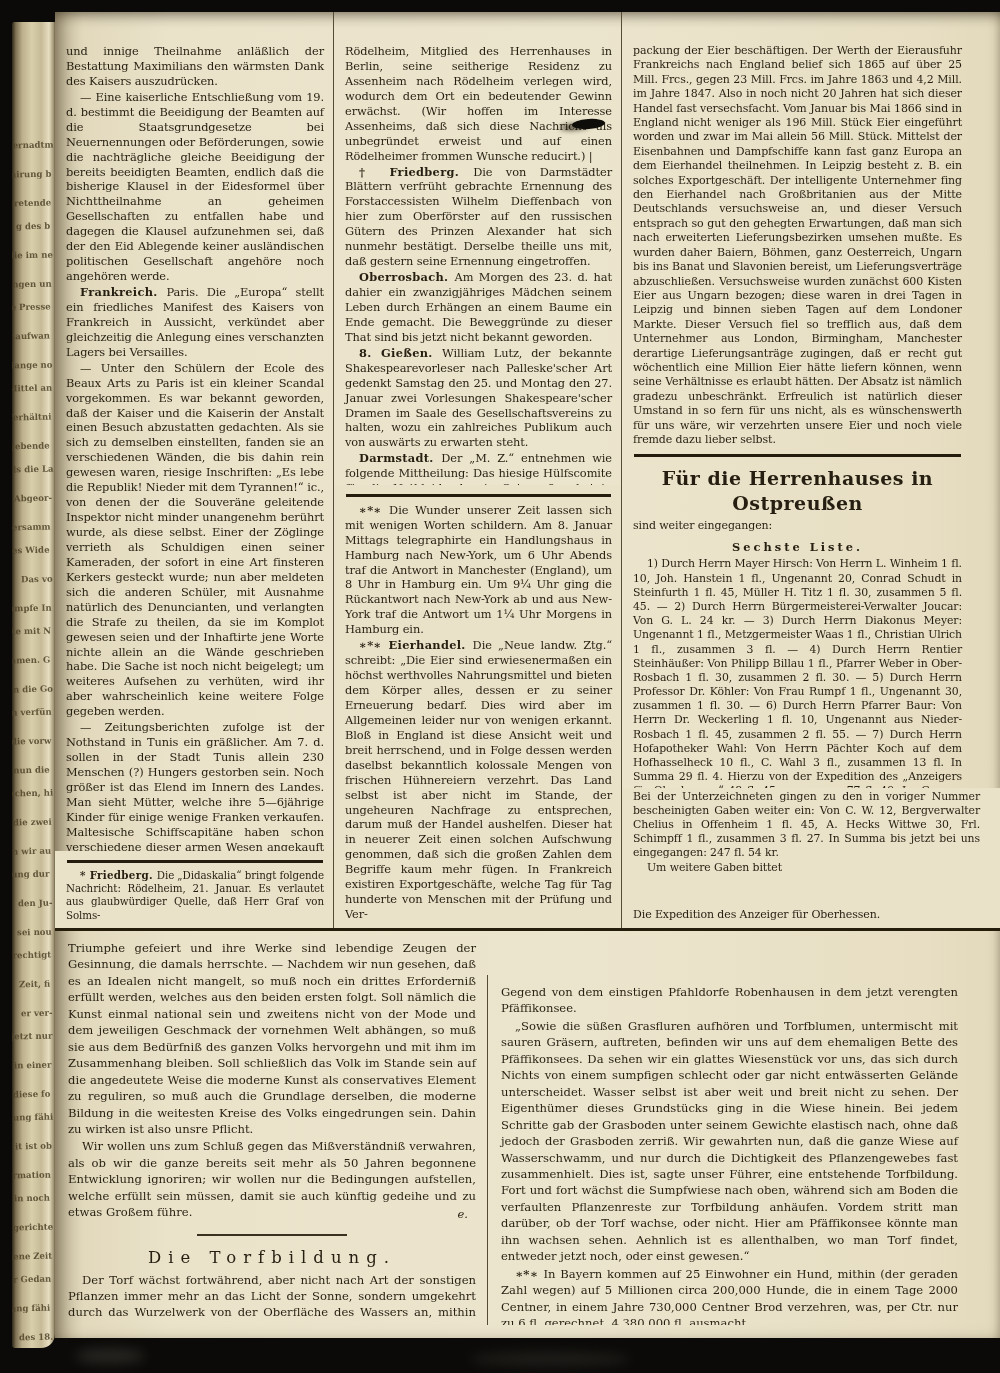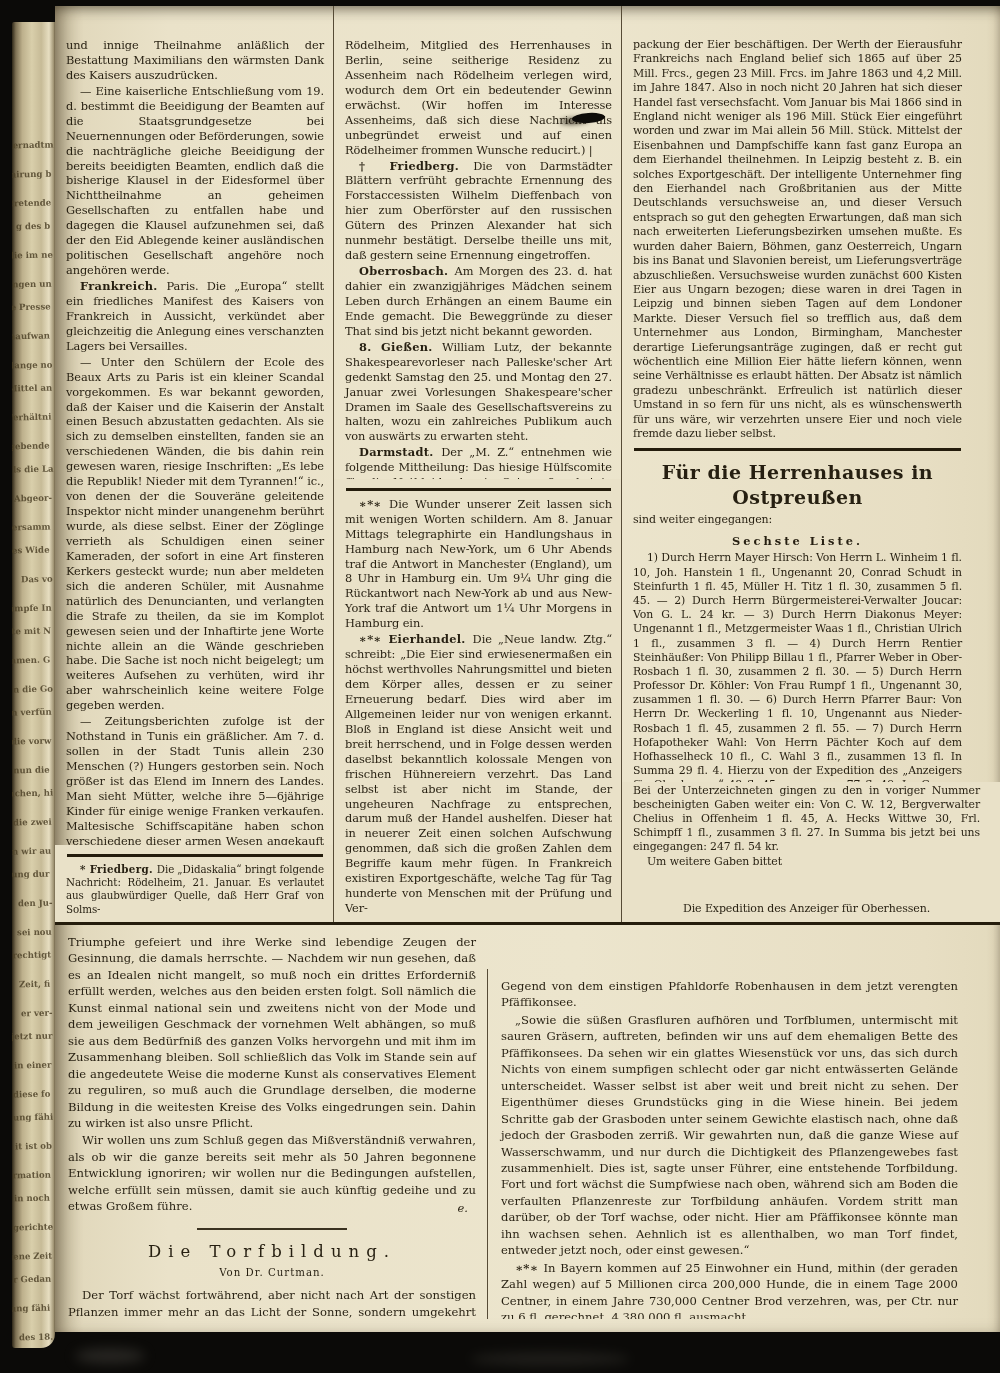--- a/index.html
+++ b/index.html
@@ -5,21 +5,21 @@
   html,body{margin:0;padding:0;background:#000;}
   #scan{position:relative;width:1000px;height:1373px;background:#0b0a08;overflow:hidden;
         font-family:"DejaVu Serif","Liberation Serif",serif;}
   
   #curl{position:absolute;left:12px;top:22px;width:43px;height:1326px;overflow:hidden;
         background:linear-gradient(90deg,#2e2718 0%,#7e7154 9%,#bdb08c 24%,#d9cfab 46%,#c7bb97 68%,#e7dec1 86%,#9e9272 97%,#6f6349 100%);
         border-radius:2px 0 14px 3px;}
   #curl span{position:absolute;right:3px;font-size:8.6px;font-weight:bold;color:#4f4329;
         white-space:nowrap;transform:rotate(-1.2deg);opacity:.85;}
   
-  #page{position:absolute;left:55px;top:6px;width:945px;height:1326px;
+  #page{position:absolute;left:55px;top:12px;width:945px;height:1326px;
         background:linear-gradient(90deg,#cec3a4 0%,#e2d9bd 3%,#eae2c9 12%,#ece5cd 55%,#e7dec3 92%,#e3dabd 100%);
         box-shadow:inset 14px 0 20px -10px rgba(55,44,24,.6), inset 0 12px 14px -10px rgba(40,32,18,.55),
                    inset -8px 0 12px -8px rgba(70,58,36,.45);
         color:#261f11;}
   #top-section{position:absolute;left:0;top:0;width:100%;height:916px;display:flex;}
   .tcol{position:relative;overflow:hidden;box-sizing:border-box;padding:32px 9px 4px 11px;
         font-size:11.4px;line-height:1.31;letter-spacing:-0.1px;}
   #c1{width:278px;}
   #c2{width:288px;border-left:1px solid #564b36;}
   #c3{flex:1;border-left:1px solid #564b36;padding-right:38px;font-size:11px;}
@@ -35,21 +35,21 @@
   p{margin:0 0 1px;text-align:justify;text-indent:14px;}
   .lead{font-weight:bold;letter-spacing:.3px;}
   .cont{text-indent:0;}
   .small{font-size:10.3px;line-height:1.3;}
   .list{font-size:10.9px;line-height:1.3;}
   .rule{height:3px;background:#241c0c;margin:7px 1px 6px;}
   .rule-short{width:150px;height:2px;margin:12px auto 10px;background:#3a3220;}
   .head-main{font-size:19px;font-weight:bold;text-align:center;text-indent:0;margin:9px 0 3px;letter-spacing:.5px;}
   .h-sperr{text-align:center;letter-spacing:3px;font-size:11.4px;margin:6px 0 3px;text-indent:0;font-weight:bold;}
   .amount{text-align:center;font-size:12.6px;letter-spacing:2px;margin:2px 0;text-indent:0;font-weight:bold;}
-  .sig-c{text-align:center;text-indent:0;margin-top:32px;}
+  .sig-c{text-indent:0;margin-top:32px;}
   .sig-r{text-align:right;text-indent:0;margin-top:-16px;padding-right:8px;font-style:italic;}
   .h-torf{text-align:center;font-weight:normal;font-size:16.5px;letter-spacing:7px;margin:2px 0 2px;text-indent:0;}
   .byline{text-align:center;font-size:10.2px;margin:0 0 7px;text-indent:0;letter-spacing:1px;}
   .h-lueck{text-align:center;font-weight:bold;font-size:14.5px;letter-spacing:4px;margin:9px 0 2px;text-indent:0;}
   
   #smudge{position:absolute;left:517px;top:107px;width:33px;height:10px;background:#0f0d09;
           border-radius:50%;transform:rotate(-4deg);
           box-shadow:-14px 2px 5px -2px rgba(25,20,10,.75);}
   .blob{position:absolute;background:#3d3b36;border-radius:50%;filter:blur(6px);opacity:.55;}
   #blob1{left:75px;top:1348px;width:70px;height:16px;}
@@ -162,21 +162,20 @@
     </div>
 
     <div id="bottom">
       <div class="bcol" id="b1">
         <div>
             <p class="cont">Triumphe gefeiert und ihre Werke sind lebendige Zeugen der Gesinnung, die damals herrschte. — Nachdem wir nun gesehen, daß es an Idealen nicht mangelt, so muß noch ein drittes Erforderniß erfüllt werden, welches aus den beiden ersten folgt. Soll nämlich die Kunst einmal national sein und zweitens nicht von der Mode und dem jeweiligen Geschmack der vornehmen Welt abhängen, so muß sie aus dem Bedürfniß des ganzen Volks hervorgehn und mit ihm im Zusammenhang bleiben. Soll schließlich das Volk im Stande sein auf die angedeutete Weise die moderne Kunst als conservatives Element zu reguliren, so muß auch die Grundlage derselben, die moderne Bildung in die weitesten Kreise des Volks eingedrungen sein. Dahin zu wirken ist also unsre Pflicht.</p>
             <p class="body">Wir wollen uns zum Schluß gegen das Mißverständniß verwahren, als ob wir die ganze bereits seit mehr als 50 Jahren begonnene Entwicklung ignoriren; wir wollen nur die Bedingungen aufstellen, welche erfüllt sein müssen, damit sie auch künftig gedeihe und zu etwas Großem führe.</p>
             <p class="sig-r">e.</p>
             <div class="rule-short"></div>
             <p class="h-torf">Die Torfbildung.</p>
-            <p class="byline">Von Dr. Curtman.</p>
             <p class="body">Der Torf wächst fortwährend, aber nicht nach Art der sonstigen Pflanzen immer mehr an das Licht der Sonne, sondern umgekehrt durch das Wurzelwerk von der Oberfläche des Wassers an, mithin nach unten. So schildert uns ein Schweizer aus der Nähe des Zürichersees die</p>
           </div>
       </div>
       <div class="bcol" id="b2">
         <div>
             <p class="cont">Gegend von dem einstigen Pfahldorfe Robenhausen in dem jetzt verengten Pfäffikonsee.</p>
             <p class="body">„Sowie die süßen Grasfluren aufhören und Torfblumen, untermischt mit sauren Gräsern, auftreten, befinden wir uns auf dem ehemaligen Bette des Pfäffikonsees. Da sehen wir ein glattes Wiesenstück vor uns, das sich durch Nichts von einem sumpfigen schlecht oder gar nicht entwässerten Gelände unterscheidet. Wasser selbst ist aber weit und breit nicht zu sehen. Der Eigenthümer dieses Grundstücks ging in die Wiese hinein. Bei jedem Schritte gab der Grasboden unter seinem Gewichte elastisch nach, ohne daß jedoch der Grasboden zerriß. Wir gewahrten nun, daß die ganze Wiese auf Wasserschwamm, und nur durch die Dichtigkeit des Pflanzengewebes fast zusammenhielt. Dies ist, sagte unser Führer, eine entstehende Torfbildung. Fort und fort wächst die Sumpfwiese nach oben, während sich am Boden die verfaulten Pflanzenreste zur Torfbildung anhäufen. Vordem stritt man darüber, ob der Torf wachse, oder nicht. Hier am Pfäffikonsee könnte man ihn wachsen sehen. Aehnlich ist es allenthalben, wo man Torf findet, entweder jetzt noch, oder einst gewesen.“</p>
             <p class="body"><span class="lead">∗*∗ </span>In Bayern kommen auf 25 Einwohner ein Hund, mithin (der geraden Zahl wegen) auf 5 Millionen circa 200,000 Hunde, die in einem Tage 2000 Centner, in einem Jahre 730,000 Centner Brod verzehren, was, per Ctr. nur zu 6 fl. gerechnet, 4,380,000 fl. ausmacht.</p>
           </div>
       </div>

